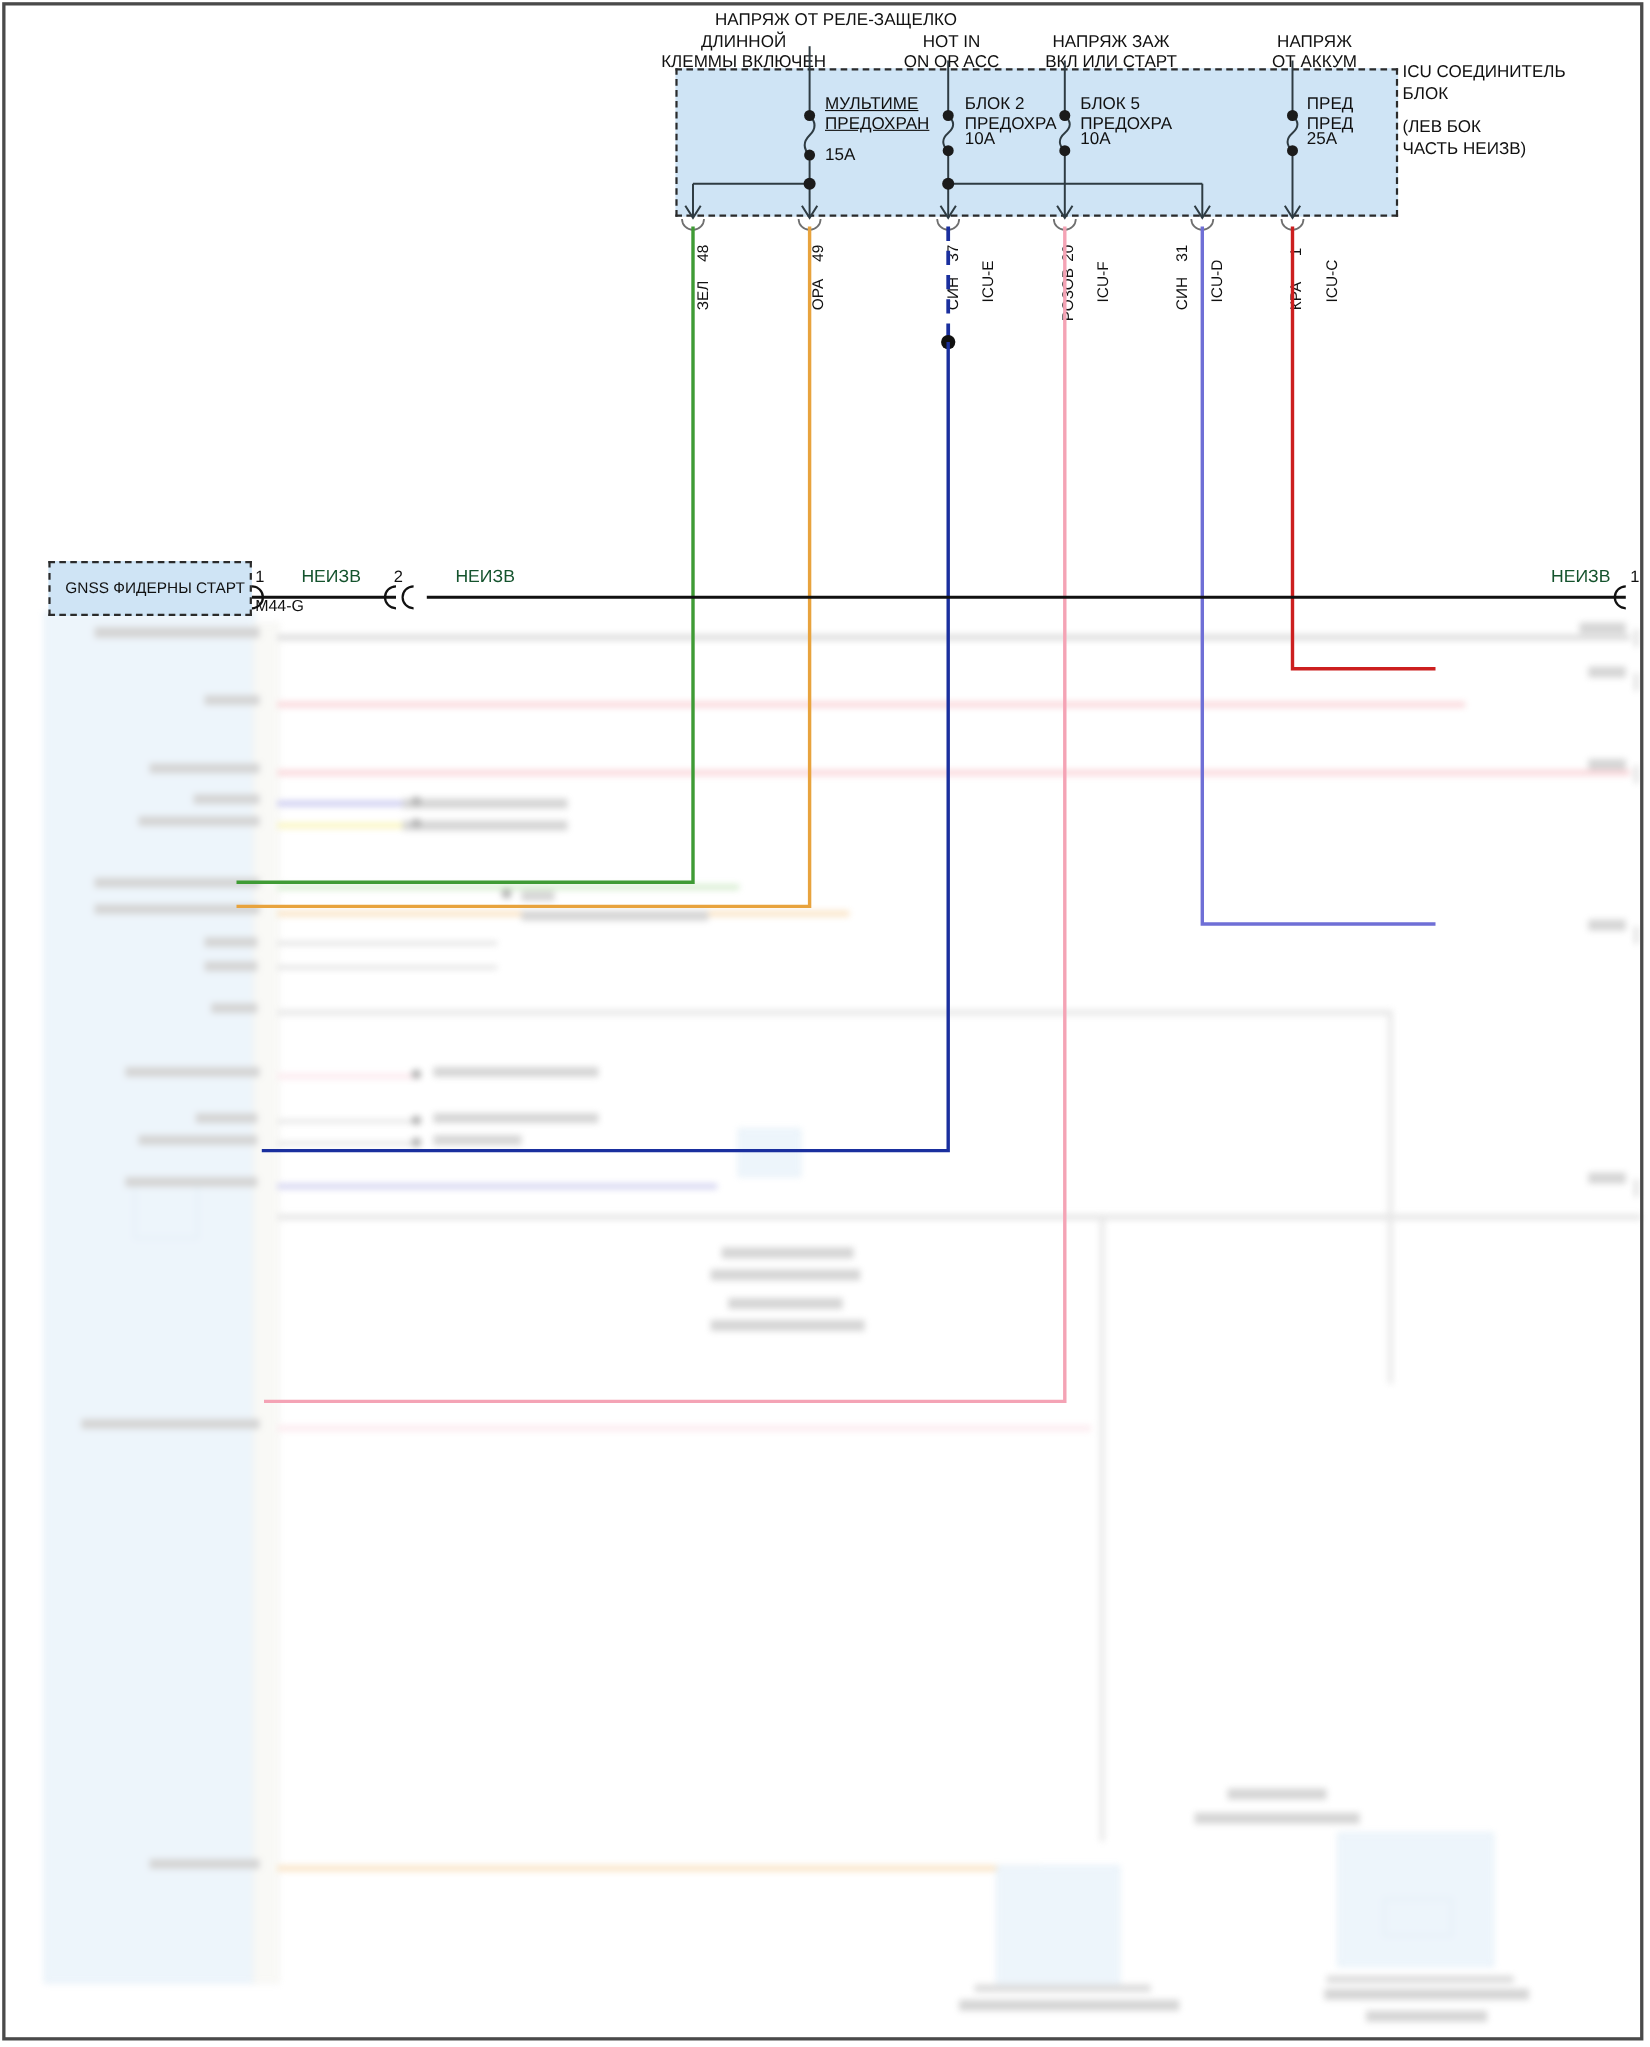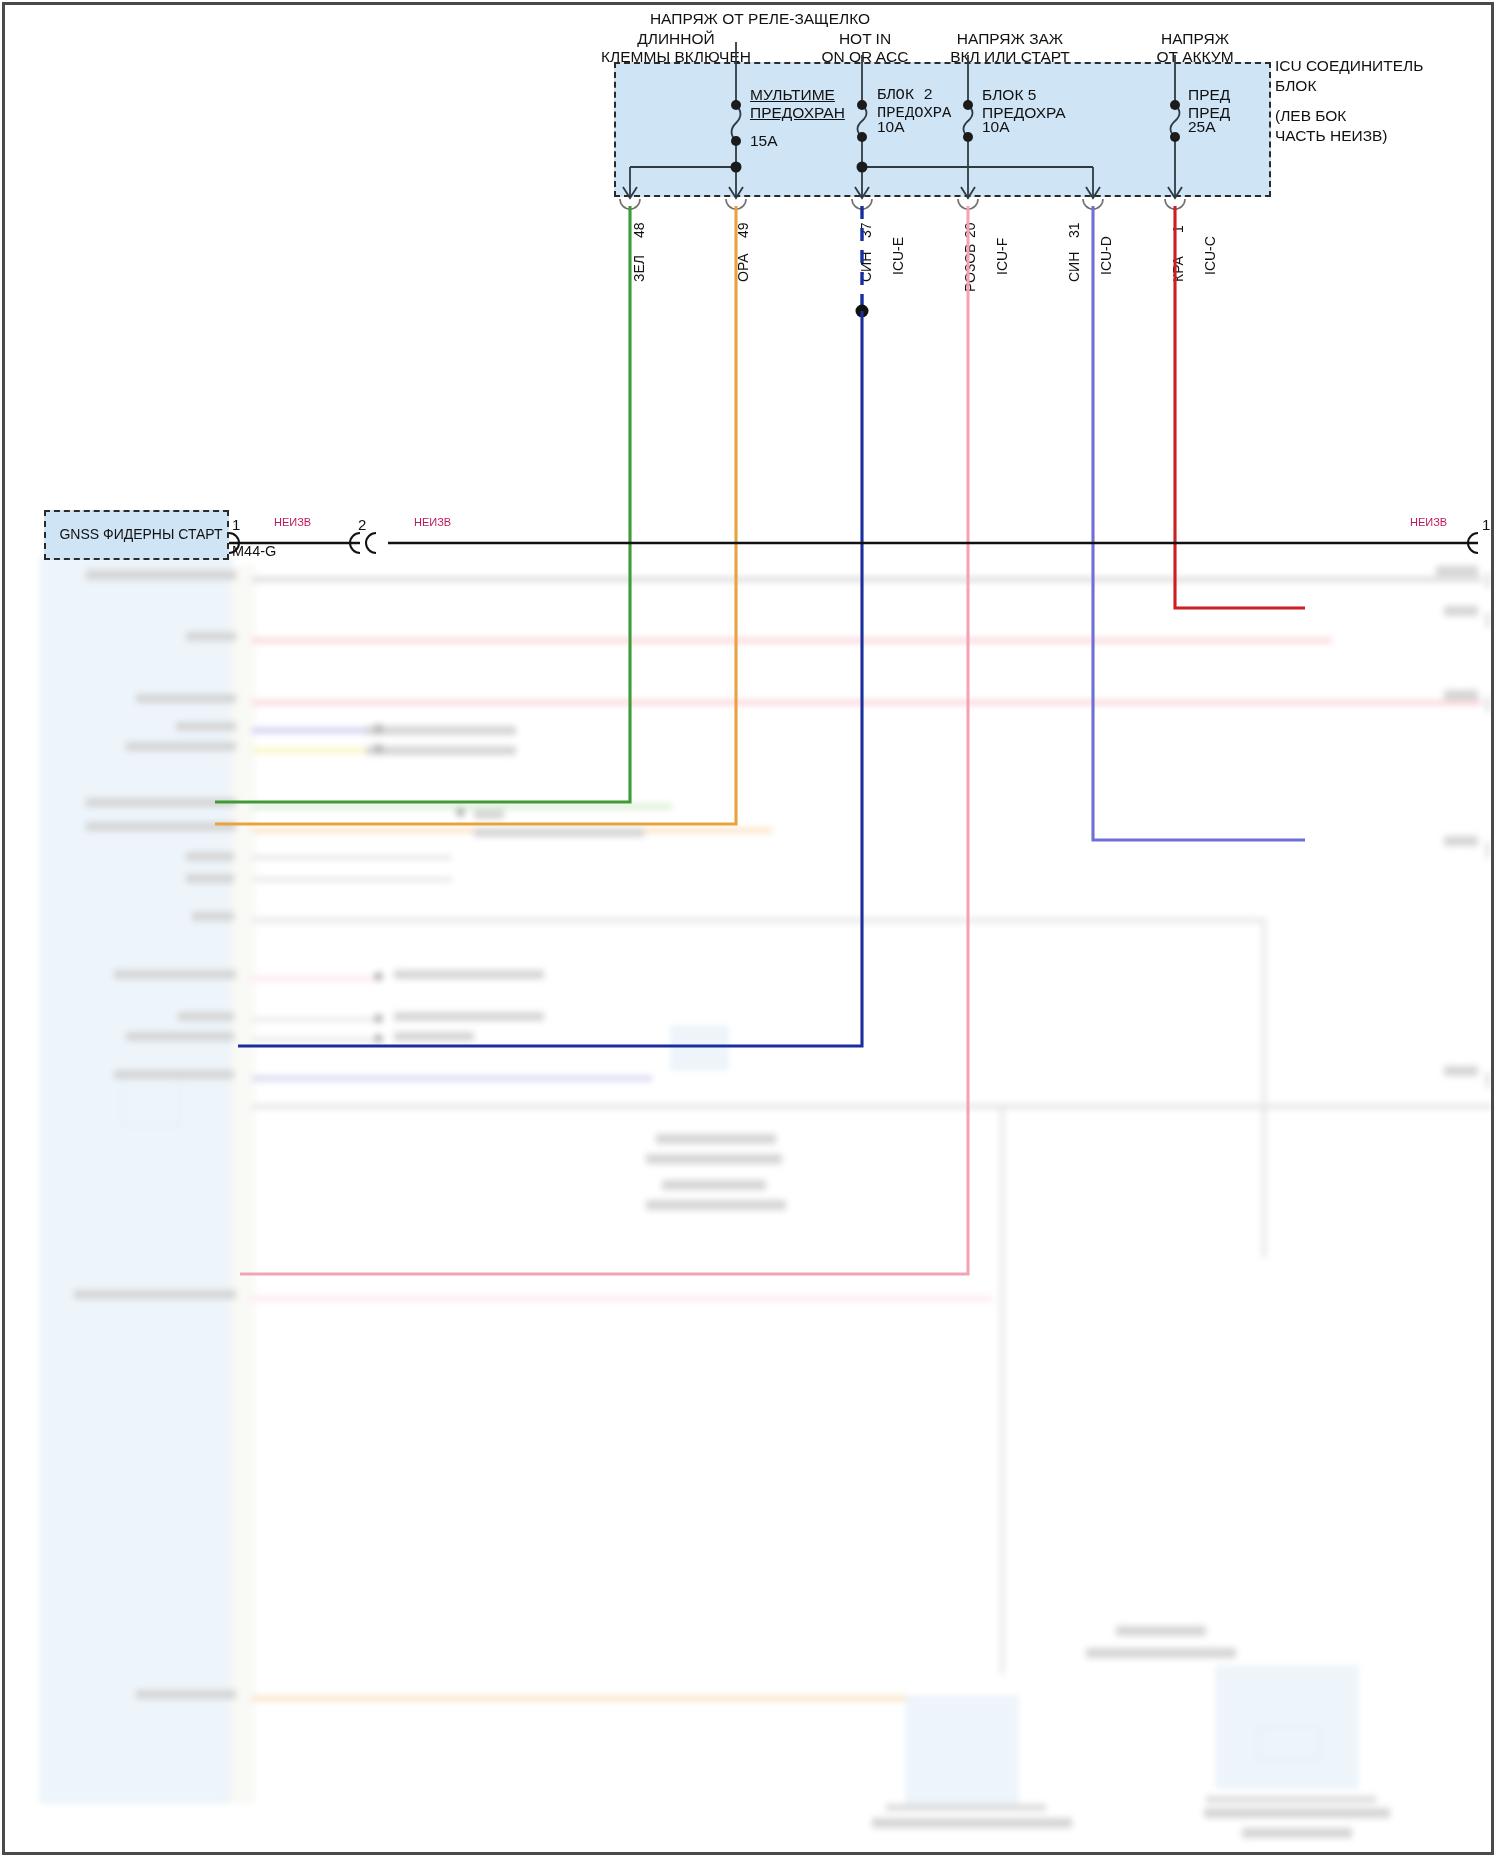--- a/index.html
+++ b/index.html
@@ -61,21 +61,21 @@
   }
   .gnss-box{
     position:absolute;left:44px;top:510px;width:185px;height:50px;
     background:#cfe4f5;border:2px dashed #2b2b2b;box-sizing:border-box;
   }
   .gnss-text{
     position:absolute;left:56px;top:526px;width:170px;
     color:#111;font-size:14px;text-align:center;white-space:nowrap;
   }
   .neizv{
-    position:absolute;color:#be185d;font-size:11px;white-space:nowrap;
+    position:absolute;color:#14532d;font-size:16px;white-space:nowrap;
   }
   .pinnum{
     position:absolute;color:#111;font-size:15px;white-space:nowrap;
   }
   .connref{
     position:absolute;color:#111;font-size:14.5px;white-space:nowrap;
   }
 </style>
 </head>
 <body>
@@ -194,21 +194,21 @@
     <div>НАПРЯЖ</div>
     <div>ОТ АККУМ</div>
   </div>
 
   <div class="fuse-name" style="left:750px;top:86px;text-decoration:underline;">
     <div>МУЛЬТИМЕ</div>
     <div>ПРЕДОХРАН</div>
   </div>
   <div class="fuse-amp" style="left:750px;top:132px;">15A</div>
 
-  <div class="fuse-name" style="left:877px;top:86px;font-family:Liberation Mono, monospace;">
+  <div class="fuse-name" style="left:877px;top:86px;">
     <div>БЛОК 2</div>
     <div>ПРЕДОХРА</div>
   </div>
   <div class="fuse-amp" style="left:877px;top:118px;">10A</div>
 
   <div class="fuse-name" style="left:982px;top:86px;">
     <div>БЛОК 5</div>
     <div>ПРЕДОХРА</div>
   </div>
   <div class="fuse-amp" style="left:982px;top:118px;">10A</div>

